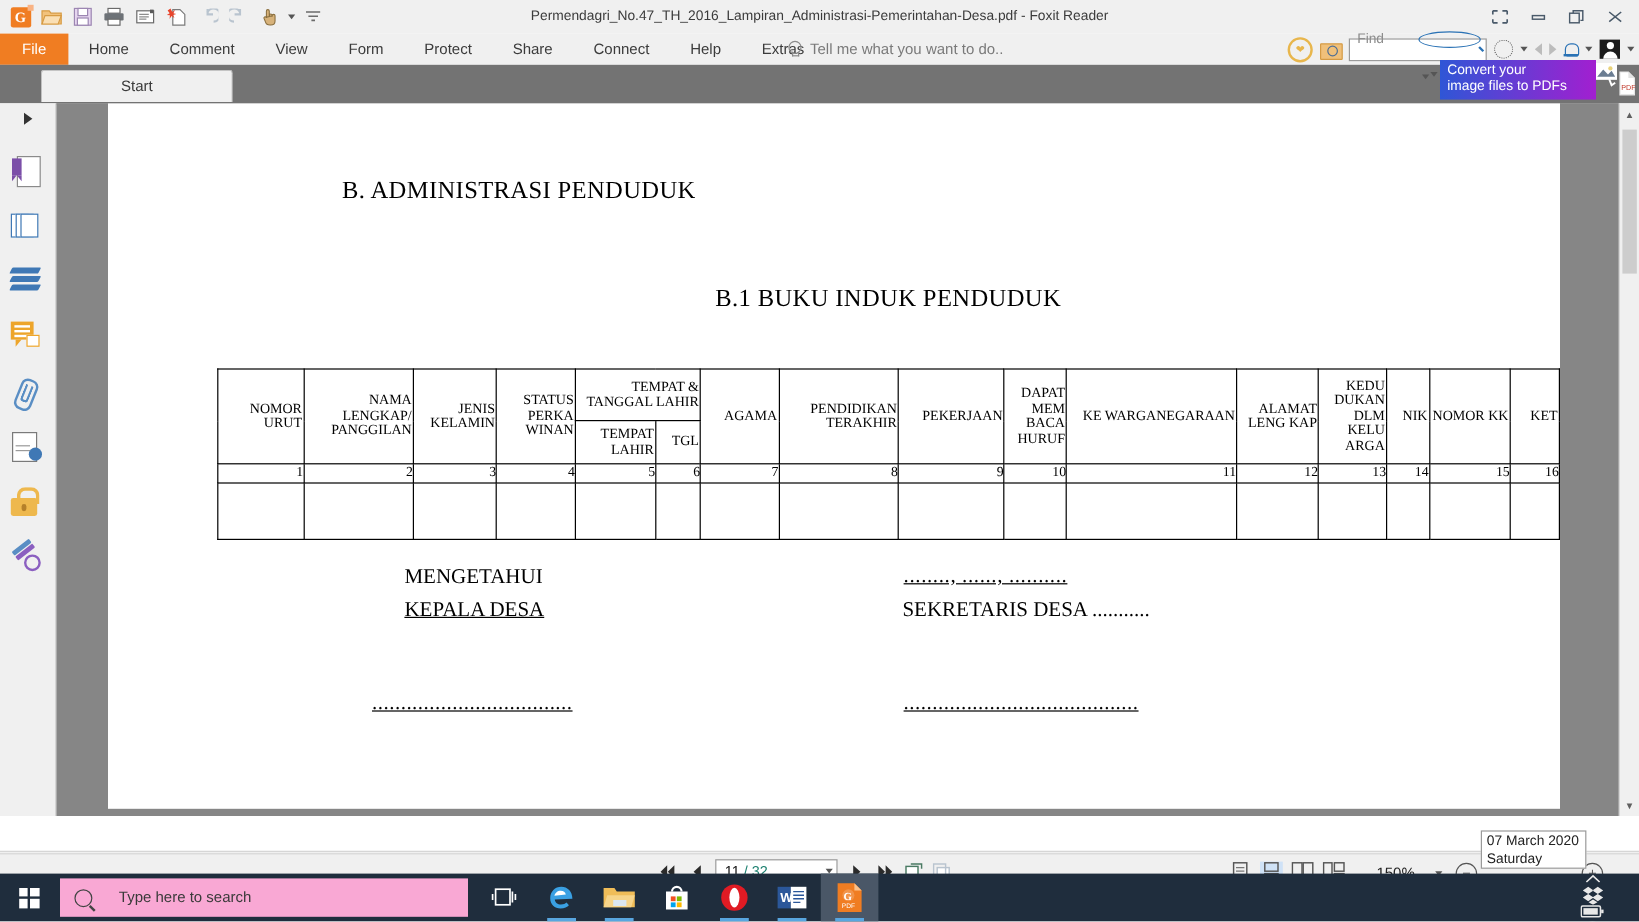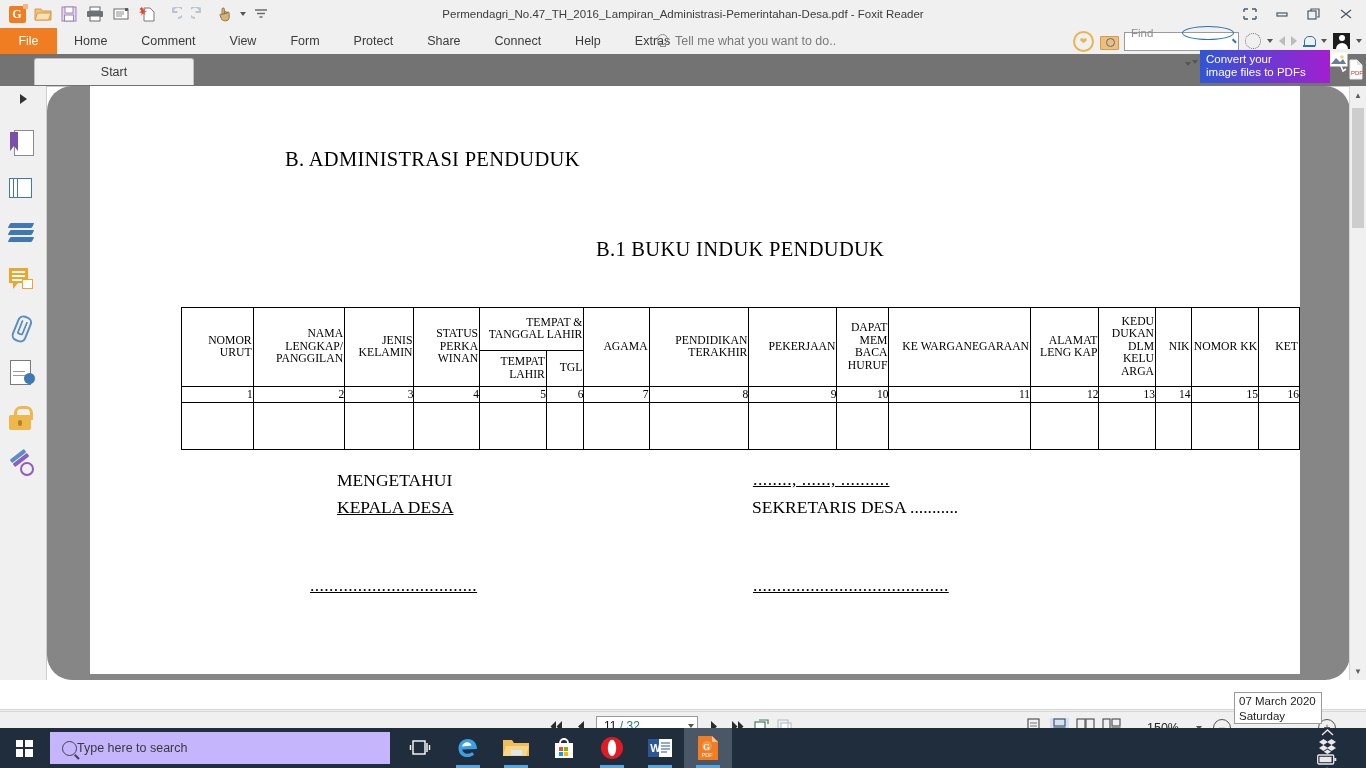--- a/index.html
+++ b/index.html
@@ -92,21 +92,21 @@
   .ic-lock .sh{position:absolute;left:4.5px;top:0;width:13px;height:11px;border:3px solid #eeb84d;border-bottom:none;border-radius:7px 7px 0 0;}
   .ic-lock .kh{position:absolute;left:9px;bottom:4px;width:4px;height:6px;background:#b5802a;border-radius:2px;}
   .ic-dsign{position:relative;width:26px;height:24px;}
   .ic-dsign .p1{position:absolute;left:0;top:2px;width:18px;height:4px;background:#5a8ec4;transform:rotate(-38deg);border-radius:1px;}
   .ic-dsign .p2{position:absolute;left:3px;top:6px;width:18px;height:4px;background:#8b5fc0;transform:rotate(-38deg);border-radius:1px;}
   .ic-dsign .rb{position:absolute;right:1px;bottom:0;width:10px;height:10px;border-radius:50%;border:2px solid #8b5fc0;}
 
   .splitter{position:absolute;left:86px;top:330px;width:8px;height:70px;background-image:radial-gradient(#b0b0b0 1px, transparent 1px);background-size:4px 4px;}
 
   
-  .docarea{position:absolute;left:47px;top:86px;width:1303px;height:594px;background:#868686;overflow:hidden;border-radius:25px;}
+  .docarea{position:absolute;left:47px;top:86px;width:1303px;height:594px;background:#868686;overflow:hidden;}
   .page{position:absolute;left:43px;top:0;width:1210px;height:588px;background:#fff;}
   .docbody{position:absolute;left:0;top:0;width:1210px;height:588px;font-family:"Liberation Serif", serif;color:#000;}
   .h-b{position:absolute;left:195px;top:62px;font-size:20.5px;letter-spacing:.3px;}
   .h-b1{position:absolute;left:506px;top:152px;font-size:20.5px;letter-spacing:.3px;}
 
   table.doc{position:absolute;left:91px;top:221px;border-collapse:collapse;font-family:"Liberation Serif", serif;}
   table.doc td{border:1.3px solid #000;text-align:right;vertical-align:middle;font-size:11.7px;line-height:12.5px;padding:1px 1px;}
   table.doc td.num{height:15px;font-size:11.5px;padding:0;}
   table.doc td.blank{height:44px;}
 
@@ -141,21 +141,21 @@
   .zcaret{position:absolute;left:1196px;top:14px;}
   .zminus{position:absolute;left:1213px;top:7px;width:16px;height:16px;border:1.4px solid #555;border-radius:50%;display:flex;align-items:center;justify-content:center;font-size:12px;color:#555;}
   .zplus{position:absolute;left:1318px;top:7px;width:16px;height:16px;border:1.4px solid #555;border-radius:50%;display:flex;align-items:center;justify-content:center;font-size:12px;color:#555;}
   .tooltip{position:absolute;left:1234px;top:692px;width:88px;height:32px;background:#fff;border:1px solid #9a9a9a;font-size:11.5px;color:#222;line-height:15px;padding:1px 4px;box-sizing:border-box;z-index:40;}
 
   
   .taskbar{position:absolute;left:0;bottom:0;width:1366px;height:40px;background:#1f2d3d;}
   .startbtn{position:absolute;left:0;top:0;width:48px;height:40px;display:flex;align-items:center;justify-content:center;}
   .winlogo{width:17px;height:17px;display:grid;grid-template-columns:1fr 1fr;grid-template-rows:1fr 1fr;gap:2px;}
   .winlogo i{background:#fff;display:block;}
-  .searchbox{position:absolute;left:50px;top:4px;width:340px;height:32px;background:#c4b5fd;display:flex;align-items:center;gap:0;padding-left:12px;box-sizing:border-box;}
+  .searchbox{position:absolute;left:50px;top:4px;width:340px;height:32px;background:#f9a8d4;display:flex;align-items:center;gap:22px;padding-left:12px;box-sizing:border-box;}
   .searchbox .s-mag{width:13px;height:13px;border:1.6px solid #444;border-radius:50%;position:relative;}
   .searchbox .s-mag:after{content:"";position:absolute;right:-4px;bottom:-3px;width:6px;height:1.6px;background:#444;transform:rotate(45deg);}
   .searchbox span{font-size:12.5px;color:#3a3a3a;}
   .tb-icons{position:absolute;left:396px;top:0;height:40px;display:flex;align-items:center;}
   .tb-ic{width:48px;height:40px;display:flex;align-items:center;justify-content:center;position:relative;}
   .tb-ic.active{background:#4a5767;}
   .tb-ic .run{position:absolute;bottom:0;left:12px;width:24px;height:3px;background:#58a6e0;}
   .tray{position:absolute;right:0;top:0;height:40px;display:flex;align-items:center;gap:0;flex-direction:column;}
   .tray-ic{width:26px;height:40px;display:flex;align-items:center;justify-content:center;color:#e8e8e8;}
   .clock{height:40px;display:flex;flex-direction:column;align-items:center;justify-content:center;color:#fff;font-size:11.5px;line-height:14px;padding:0 10px;}

